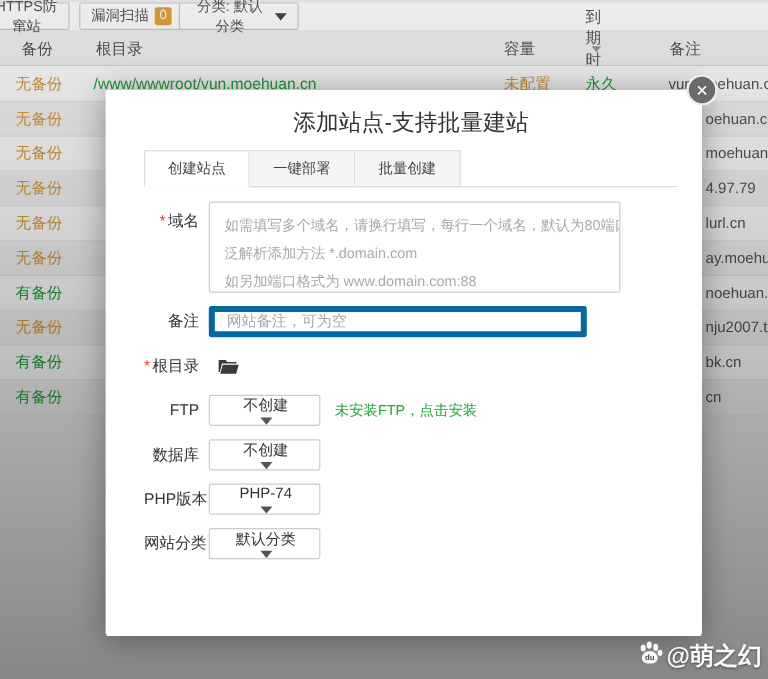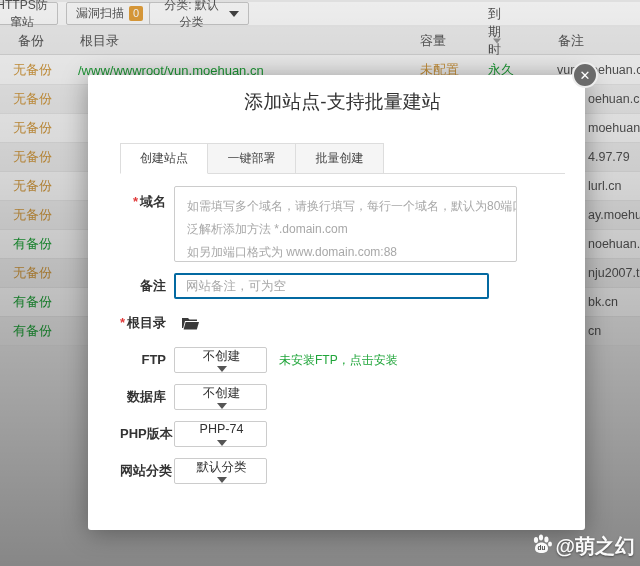--- a/index.html
+++ b/index.html
@@ -53,43 +53,43 @@
   .modal {
     position:absolute; left:88px; top:75px; width:497px; height:455px; z-index:20;
     background:#fff; border-radius:3px; box-shadow:0 3px 26px rgba(0,0,0,0.35);
   }
   .m-close {
     position:absolute; top:-13px; right:-13px; width:26px; height:26px; border-radius:50%;
     background:#6a6a6a; border:2px solid #ededed; color:#fff; font-size:13px; font-weight:bold;
     display:flex; align-items:center; justify-content:center; cursor:pointer; line-height:1;
   }
   .m-title { padding:14px 20px 0 32px; font-size:19px; color:#333;text-align:center; }
-  .m-tabs { margin:28px 20px 0 32px; border-bottom:1px solid #ddd; display:flex; height:31px; }
+  .m-tabs { margin:10px 20px 0 32px; border-bottom:1px solid #ddd; display:flex; height:31px; }
   .m-tab {
     width:88px; height:31px; line-height:29px; text-align:center; font-size:12px; color:#444;
     background:#f5f5f5; border:1px solid #ddd; border-left:none; cursor:pointer; margin-bottom:-1px;
   }
   .m-tab:first-child{ border-left:1px solid #ddd; }
   .m-tab.active { background:#fff; border-bottom:1px solid #fff; }
   .m-form { padding:12px 20px 0 32px; }
   .frow { display:flex; align-items:center; margin-bottom:11px; }
   .frow-top { align-items:flex-start; }
   .flabel {
     width:46px; min-width:46px; text-align:right; margin-right:8px; font-size:13px; color:#333;
-    line-height:26px; white-space:nowrap;font-weight:bold;
+    line-height:26px; white-space:nowrap;
   }
   .frow-top .flabel { line-height:20px; padding-top:6px; }
   .req { color:#e03a3a; margin-right:2px; }
   .dtextarea {
     width:343px; height:76px; border:1px solid #ccc; border-radius:2px; padding:8px 12px;
     cursor:text; overflow:hidden;
   }
   .dtextarea .ph { font-size:12px; color:#a8a8a8; line-height:23px; white-space:nowrap; }
   .tinput {
-    width:315px; height:26px; border:2px solid #0369a1; border-radius:2px; padding:0 10px;
+    width:315px; height:26px; border:5px solid #0369a1; border-radius:2px; padding:0 10px;
     font-size:12.5px; color:#333; font-family:inherit; outline:none;
   }
   .tinput::placeholder { color:#a8a8a8; }
   .folder-btn { margin-left:8px; cursor:pointer; display:flex; align-items:center; }
   .dselect {
     width:93px; height:26px; border:1px solid #ccc; border-radius:2px; background:#fff;
     display:flex; align-items:center; justify-content:space-between; padding:0 8px 0 10px;
     font-size:12.5px; color:#333; cursor:pointer;flex-direction:column;
   }
   .dselect .sc { width:0; height:0; border-left:5px solid transparent; border-right:5px solid transparent; border-top:6px solid #555; }

